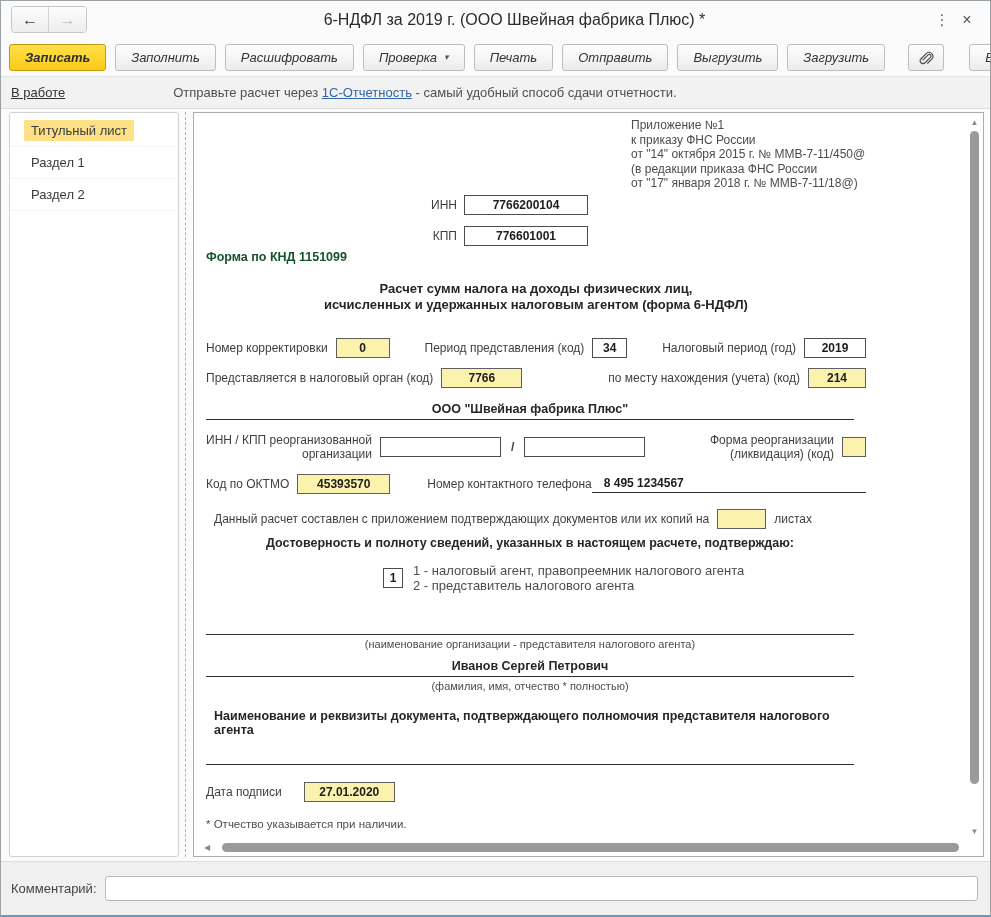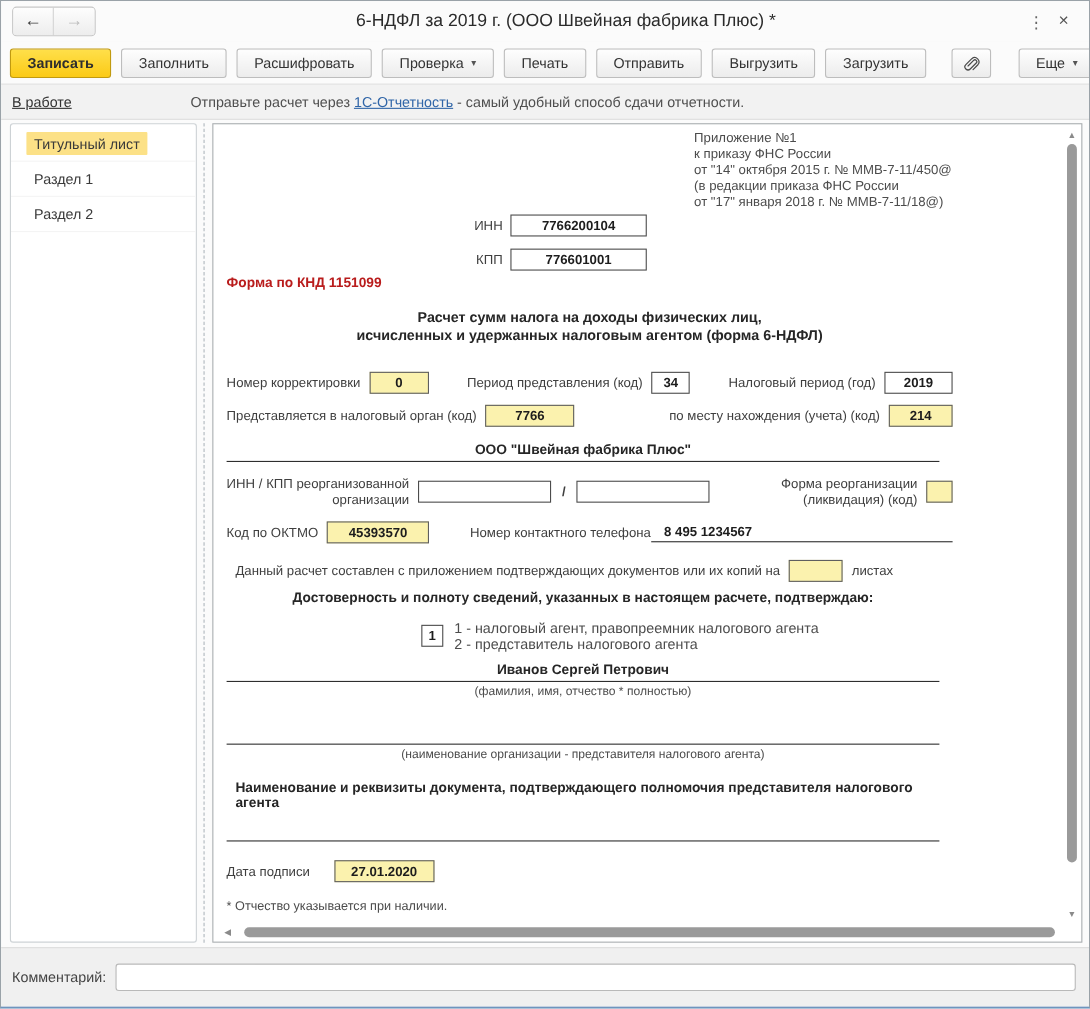--- a/index.html
+++ b/index.html
@@ -42,21 +42,21 @@
 
   
   .toolbar {
     height: 38px; display: flex; align-items: center; gap: 9px;
     background: #fbfbfb; padding: 0 8px; flex: none;
   }
   .btn {
     height: 27px; padding: 0 15px; display: inline-flex; align-items: center; justify-content: center;
     background: linear-gradient(#fefefe,#ececec);
     border: 1px solid #bdbdbd; border-radius: 3px;
-    font-size: 13px; color: #333; white-space: nowrap; cursor: default;
+    font-size: 13px; color: #333; white-space: nowrap; cursor: default; font-style: italic;
   }
   .btn.primary {
     background: linear-gradient(#ffe04a,#fbca17);
     border-color: #c19a10; font-weight: 600; color: #2e2e2e;
   }
   .caret { font-size: 9px; color: #555; margin-left: 7px; }
   .btn.iconbtn { padding: 0 9px; }
   .btn.more { margin-left: 16px; }
 
   
@@ -116,21 +116,21 @@
     display: inline-flex; align-items: center; justify-content: center;
     height: 20px; border: 1px solid #4c4c4c; background: #fff;
     font-weight: bold; color: #1d1d1d; font-size: 12px;
   }
   .fbox.yellow { background: #fbf2ae; border-color: #5f5f5f; }
   .w124 { width: 124px; } .w52 { width: 54px; } .w34 { width: 35px; }
   .w62 { width: 62px; } .w80 { width: 81px; } .w60 { width: 58px; }
   .w24 { width: 24px; } .w120 { width: 121px; } .w92 { width: 93px; }
   .w48 { width: 49px; } .w90 { width: 91px; } .w20 { width: 20px; }
   .kpp { margin-top: 11px; }
-  .knd { margin-top: 4px; font-weight: bold; font-size: 12.5px; color: #b91c1c; }
+  .knd { margin-top: 4px; font-weight: bold; font-size: 12.5px; color: #14532d; }
   .maintitle { margin-top: 17px; text-align: center; font-weight: bold; font-size: 13px; color: #262626; line-height: 16px; }
   .frow { display: flex; align-items: center; }
   .grp { display: inline-flex; align-items: center; gap: 8px; }
   .r1 { margin-top: 25px; justify-content: space-between; }
   .r2 { margin-top: 10px; justify-content: space-between; }
   .centerblock { margin-top: 14px; text-align: center; }
   .boldcenter { font-weight: bold; font-size: 12.5px; color: #262626; }
   .uline { border-bottom: 1px solid #2e2e2e; width: 648px; margin-top: 3px; }
   .caption { font-size: 11px; color: #4c4c4c; margin-top: 3px; }
   .reorg { margin-top: 13px; justify-content: space-between; align-items: center; }
@@ -319,30 +319,30 @@
             <div class="confirm" style="width:648px">Достоверность и полноту сведений, указанных в настоящем расчете, подтверждаю:</div>
 
             <div class="signer">
               <span class="fbox w20">1</span>
               <span class="opts">
                 <div>1 - налоговый агент, правопреемник налогового агента</div>
                 <div>2 - представитель налогового агента</div>
               </span>
             </div>
 
+            <div class="centerblock">
+              <div class="repspacer"></div>
+              <div class="uline"></div>
+              <div class="caption" style="width:648px">(наименование организации - представителя налогового агента)</div>
+            </div>
+
             <div class="centerblock nameblock">
               <div class="boldcenter" style="width:648px">Иванов Сергей Петрович</div>
               <div class="uline"></div>
               <div class="caption" style="width:648px">(фамилия, имя, отчество * полностью)</div>
-            </div>
-
-            <div class="centerblock">
-              <div class="repspacer"></div>
-              <div class="uline"></div>
-              <div class="caption" style="width:648px">(наименование организации - представителя налогового агента)</div>
             </div>
 
             <div class="doctitle">Наименование и реквизиты документа, подтверждающего полномочия представителя налогового агента</div>
             <div class="uline docline"></div>
 
             <div class="frow daterow">
               <span>Дата подписи</span>
               <span class="fbox yellow w90">27.01.2020</span>
             </div>
 

